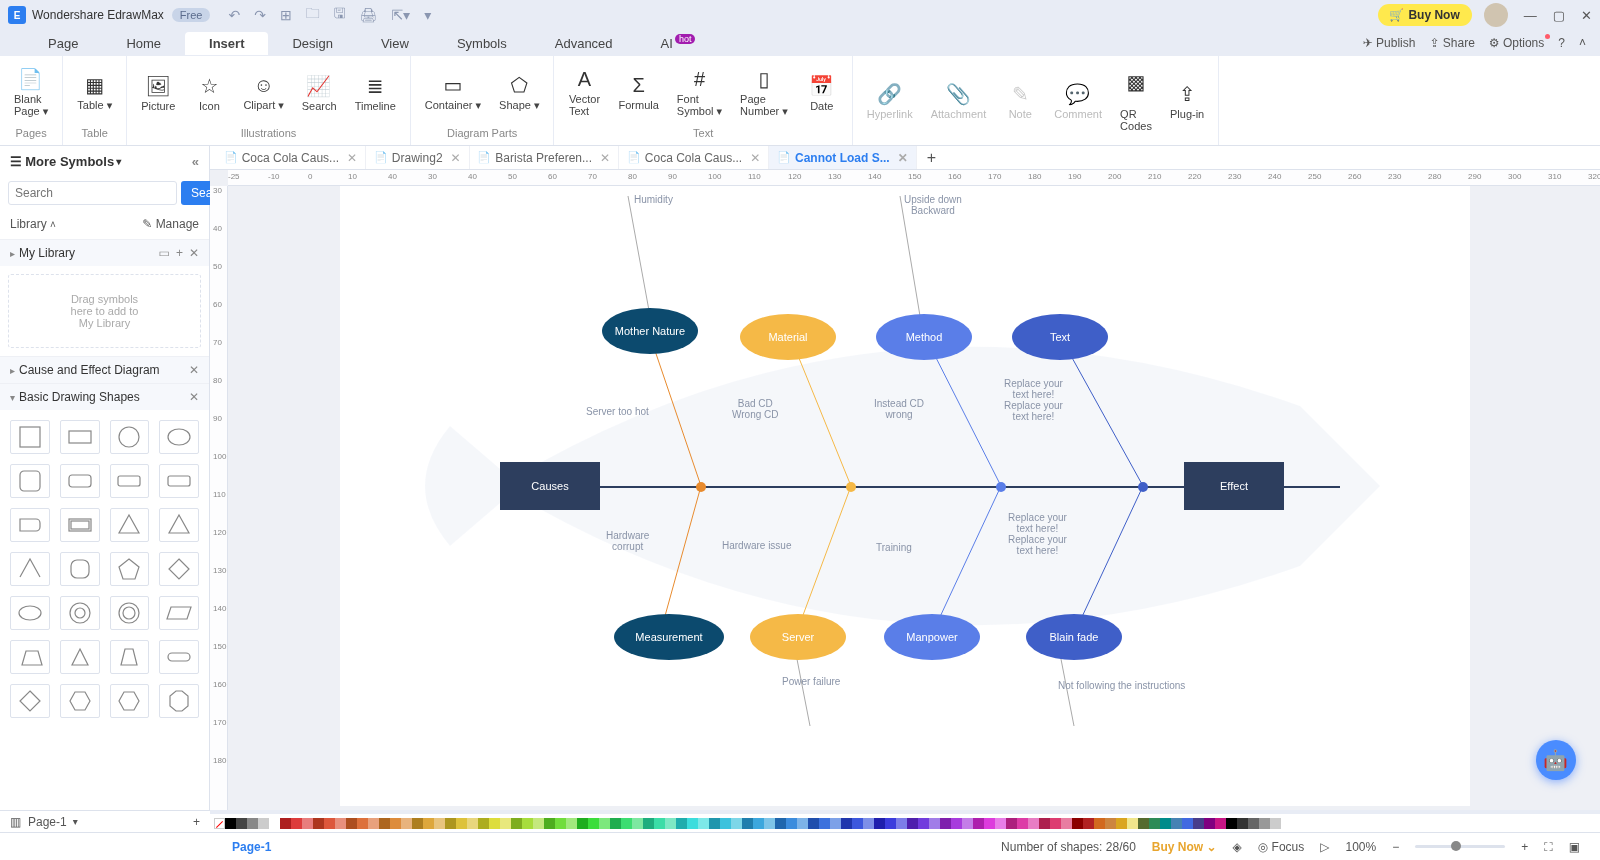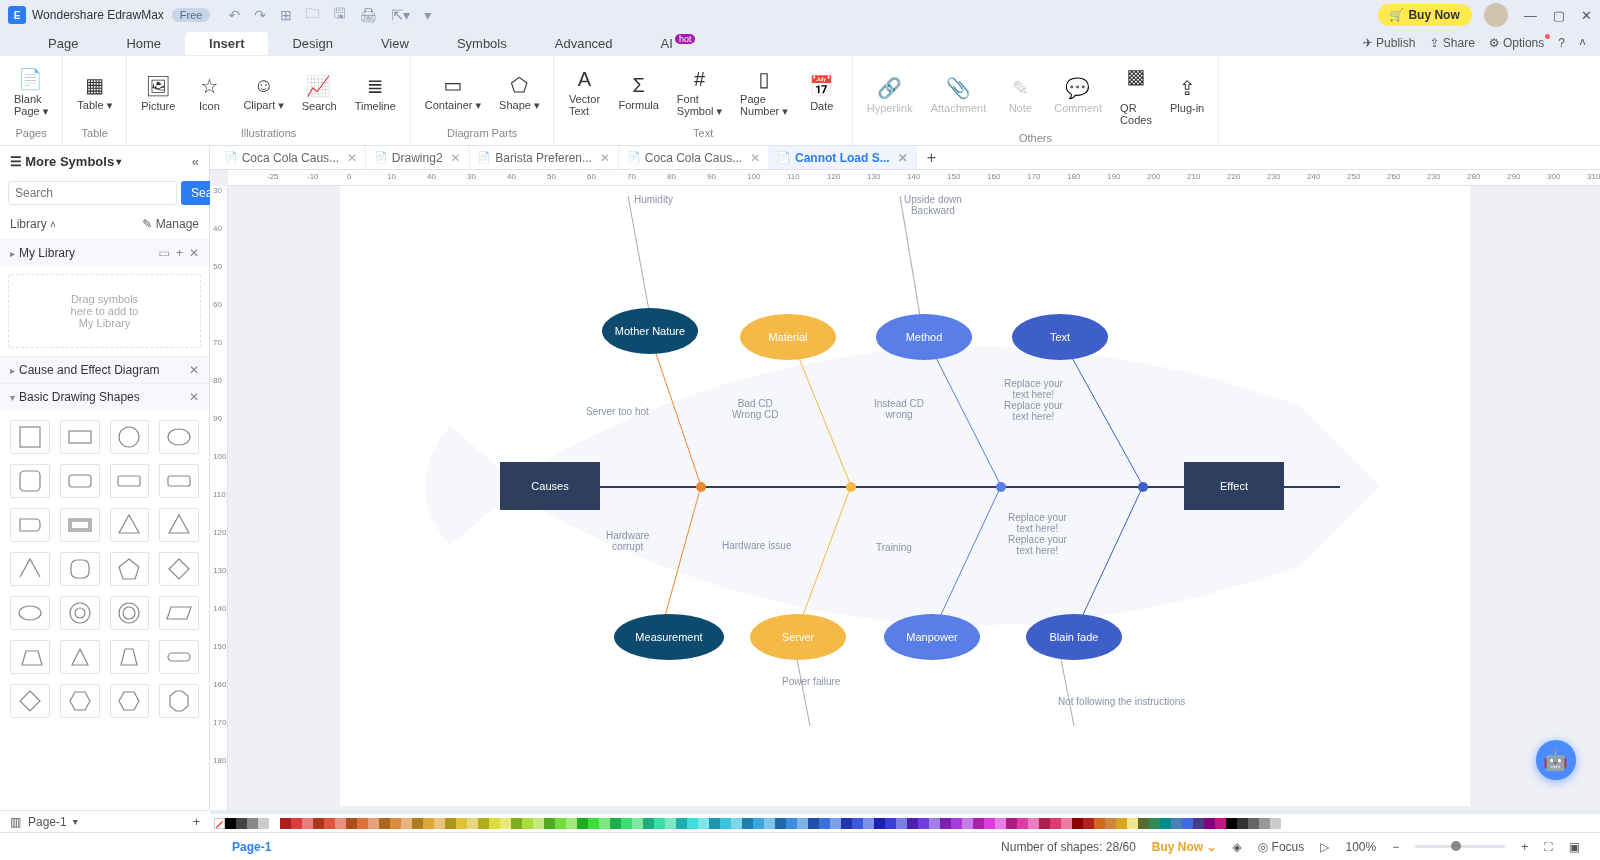--- a/index.html
+++ b/index.html
@@ -63,21 +63,21 @@
 .doc-tabs { position: absolute; top: 146px; left: 210px; right: 0; height: 24px; background: #fff; display: flex; align-items: center; border-bottom: 1px solid #dde2ec; padding-left: 6px; font-size: 12px;}
 .doc-tab { display: flex; align-items: center; padding: 0 8px; height: 100%; border-right: 1px solid #eef0f5; color: #666; cursor:pointer; max-width: 160px;}
 .doc-tab.active { background: #f0f4fc; color: #2c7ef0; font-weight: 600;}
 .doc-tab .tclose { margin-left: 8px; color: #aaa;}
 .doc-tab .tlabel{white-space:nowrap;overflow:hidden;text-overflow:ellipsis;max-width:110px;}
 .add-tab { padding: 0 10px; color: #555; font-size: 16px; cursor:pointer;}
 
 
 .canvas-area { position: absolute; top: 170px; left: 210px; right: 0; bottom: 50px; background: #eef0f5; overflow:hidden;}
 .ruler-h { position: absolute; top: 0; left: 18px; right: 0; height: 16px; background: #fdfdfe; border-bottom: 1px solid #dde2ec; font-size: 8px; color: #888;}
-.ruler-h .tick{position:absolute;top:2px;margin-left:39px;}
+.ruler-h .tick{position:absolute;top:2px;}
 .ruler-v { position: absolute; top: 16px; left: 0; bottom: 0; width: 18px; background: #fdfdfe; border-right: 1px solid #dde2ec; font-size: 8px; color: #888;}
 .ruler-v .tick{position:absolute;left:3px;transform:rotate(0deg);}
 .canvas-page { position: absolute; top: 16px; left: 130px; width: 1130px; height: 620px; background: #fff; }
 
 
 .diagram { position: relative; width: 100%; height: 100%; }
 .fish-bg { position: absolute; left: 60px; top: 40px; width: 1000px; height: 520px; opacity: 0.22;}
 .spine { position: absolute; top: 300px; left: 160px; width: 840px; height: 2px; background: #2d3e5e;}
 .node { position: absolute; font-size: 11px; color: #fff; display: flex; align-items: center; justify-content: center; text-align: center;}
 .rect { width: 100px; height: 48px; background: #2d3e5e; }
@@ -265,21 +265,20 @@
         <div class="rbtn">
           <div class="ric">▩</div>
           <div style="white-space: pre-line; margin-top: 12px;">QR
 Codes</div>
         </div>
         <div class="rbtn">
           <div class="ric">⇪</div>
           <div style="white-space: pre-line;">Plug-in</div>
         </div>
       </div>
-      <div class="rgroup-label">Others</div>
     </div>
   </div>
 
 <div class="doc-tabs" id="doc-tabs">
     <div class="doc-tab">
       <span style="font-size: 11px; margin-right: 4px;">📄</span>
       <span class="tlabel">Coca Cola Caus...</span>
       <span class="tclose">✕</span>
     </div>
     <div class="doc-tab">
@@ -613,21 +612,21 @@
 text here!</div>
       <div class="dlabel" style="left:266px;top:344px;white-space:pre-line;">Hardware
 corrupt</div>
       <div class="dlabel" style="left:382px;top:354px;">Hardware issue</div>
       <div class="dlabel" style="left:536px;top:356px;">Training</div>
       <div class="dlabel" style="left:668px;top:326px;white-space:pre-line;">Replace your
 text here!
 Replace your
 text here!</div>
       <div class="dlabel" style="left:442px;top:490px;">Power failure</div>
-      <div class="dlabel" style="left:718px;top:510px;">Not following the instructions</div>
+      <div class="dlabel" style="left:718px;top:494px;">Not following the instructions</div>
     </div>
   </div>
 </div>
 
 <div class="color-strip" id="color-strip">
     <div class="cs none"></div>
     <div class="cs" style="background: rgb(0, 0, 0);"></div>
     <div class="cs" style="background: rgb(68, 68, 68);"></div>
     <div class="cs" style="background: rgb(136, 136, 136);"></div>
     <div class="cs" style="background: rgb(204, 204, 204);"></div>

